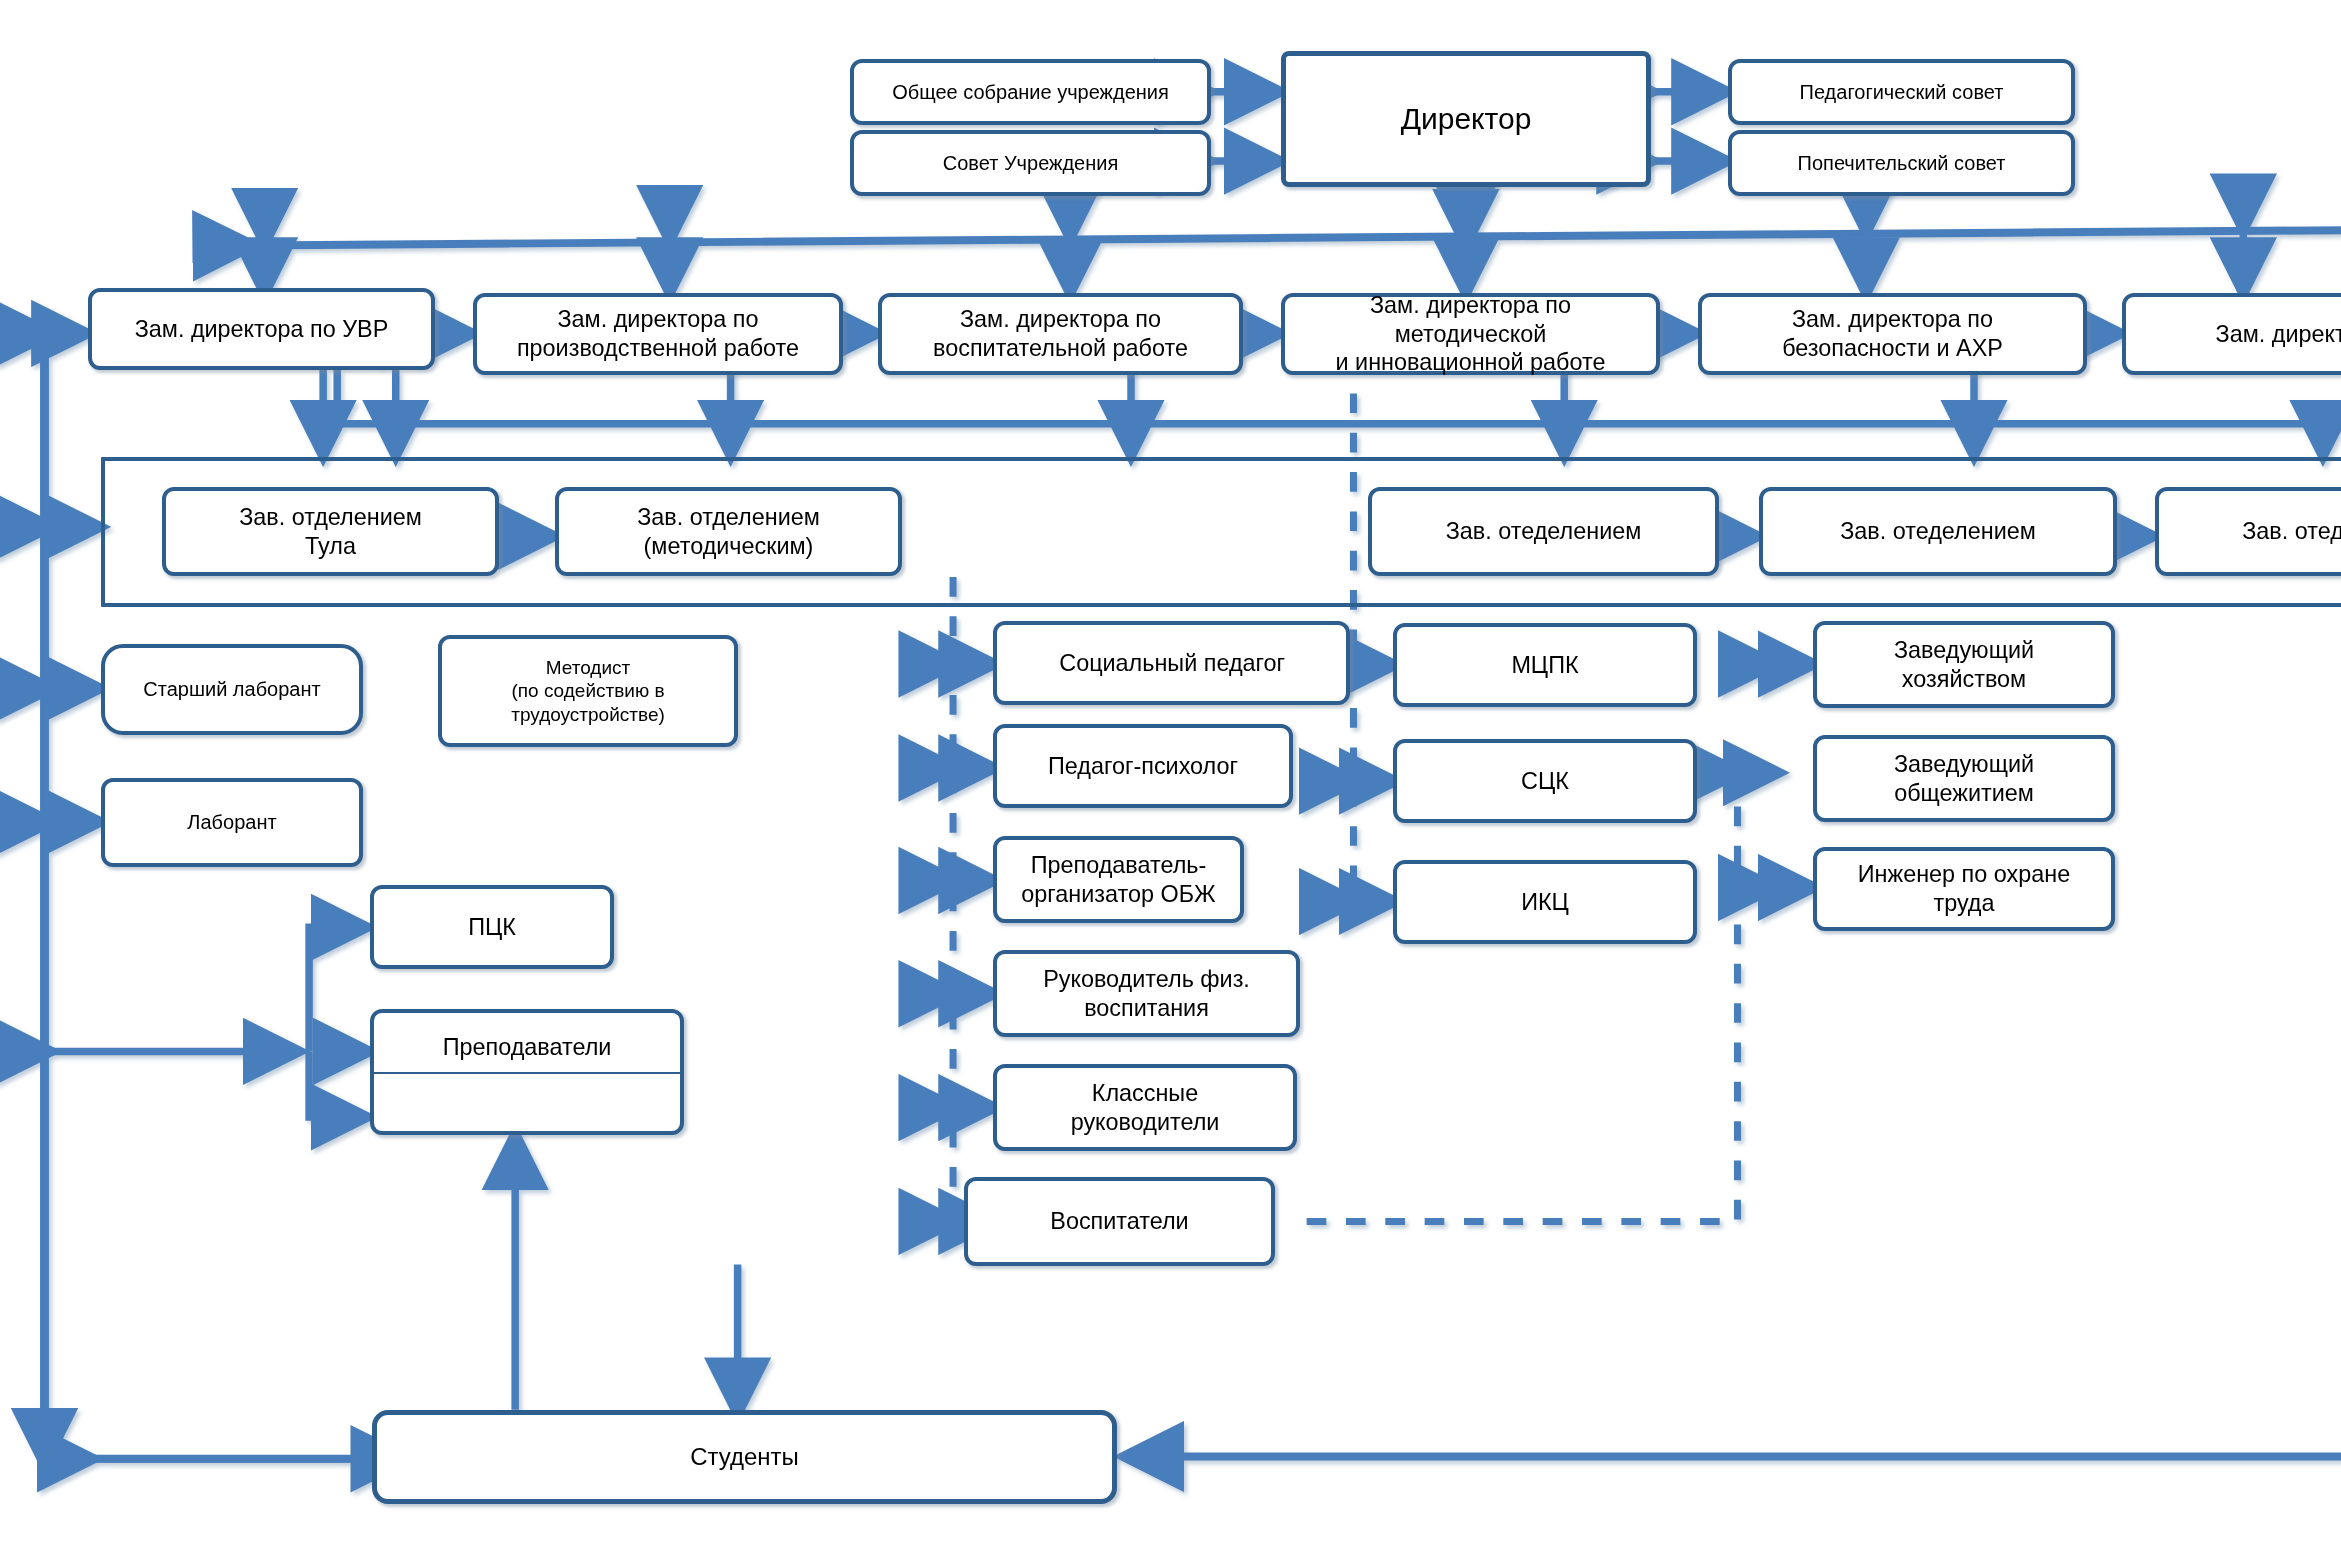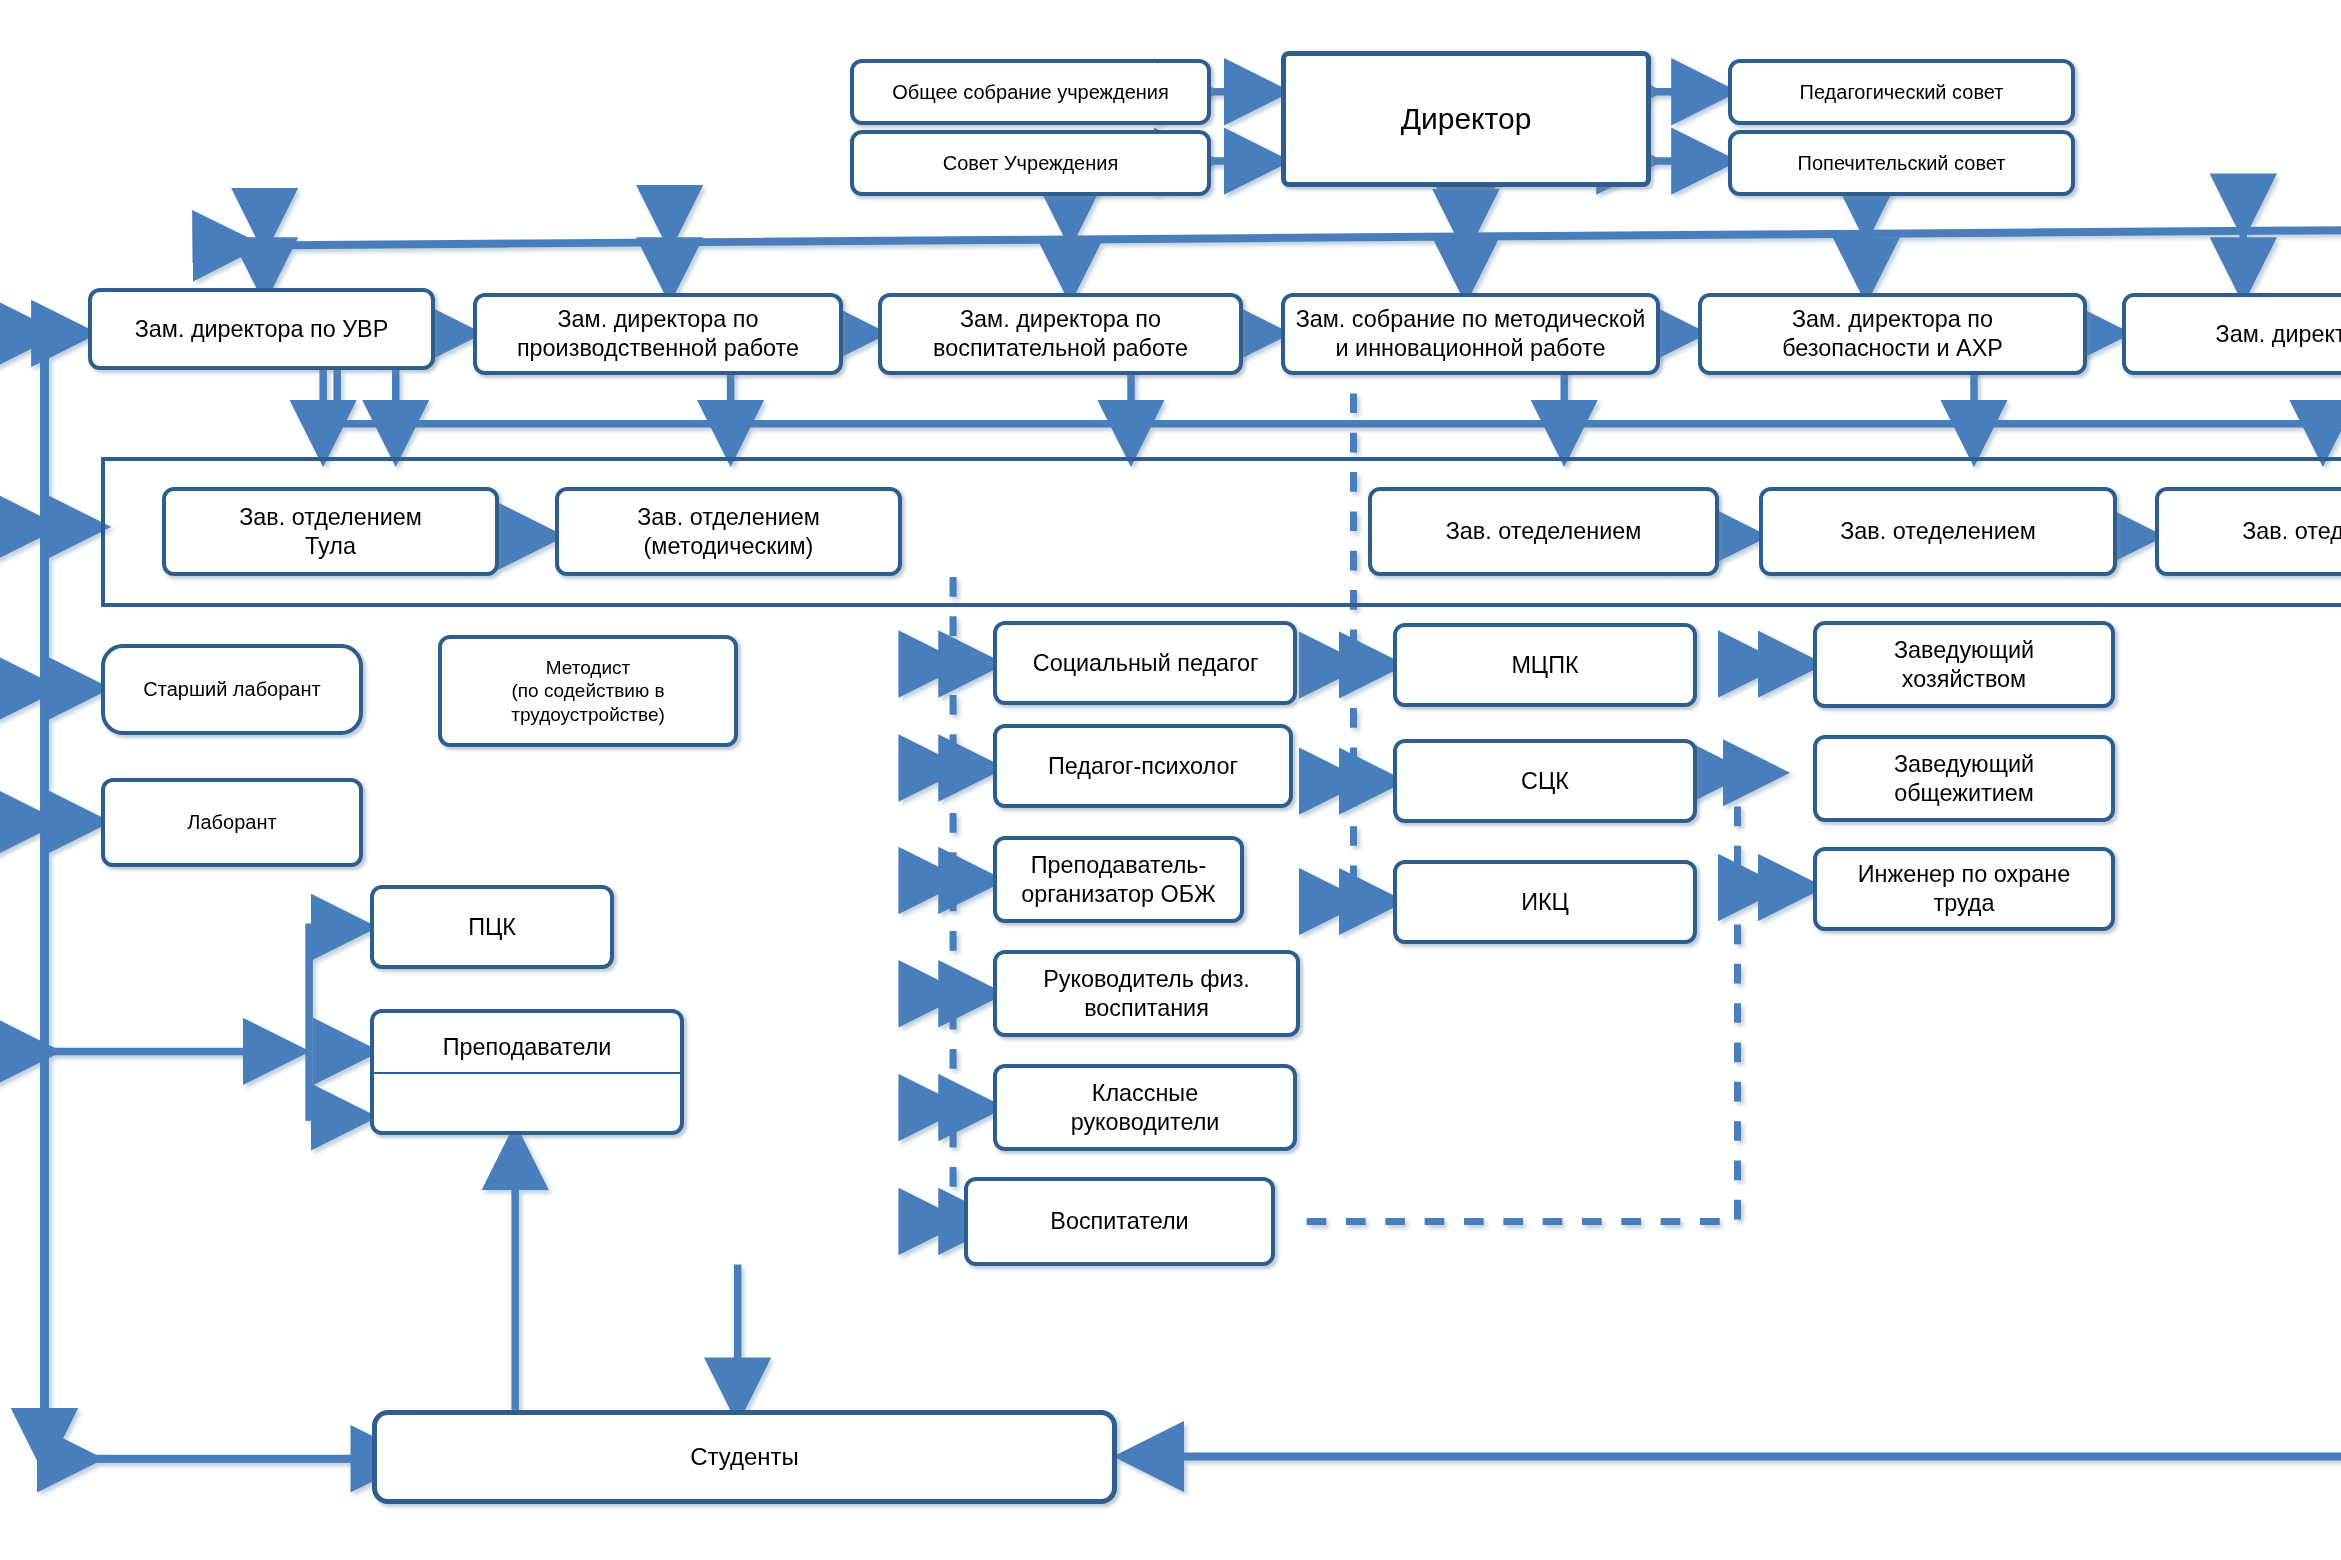--- a/index.html
+++ b/index.html
@@ -177,21 +177,21 @@
     <span style="white-space:pre-line;">Зам. директора по
 производственной работе</span>
   </div>
 
   <div class="node t38" style="left:878px;top:293px;width:365px;height:82px;">
     <span style="white-space:pre-line;">Зам. директора по
 воспитательной работе</span>
   </div>
 
   <div class="node t38" style="left:1281px;top:293px;width:379px;height:82px;">
-    <span style="white-space:pre-line;">Зам. собрание по методической
+    <span style="white-space:pre-line;">Зам. директора по методической
 и инновационной работе</span>
   </div>
 
   <div class="node t38" style="left:1698px;top:293px;width:389px;height:82px;">
     <span style="white-space:pre-line;">Зам. директора по
 безопасности и АХР</span>
   </div>
 
   <div class="node t38" style="left:2122px;top:293px;width:356px;height:82px;">
     <span>Зам. директора</span>
@@ -237,21 +237,21 @@
 
   <div class="node t38" style="left:370px;top:885px;width:244px;height:84px;">
     <span>ПЦК</span>
   </div>
 
   <div class="node t38" style="left:370px;top:1009px;width:314px;height:126px;align-items:flex-start;padding-top:19.7px;">
     <span>Преподаватели</span>
   </div>
   <div class="splitline" style="left:372px;top:1072px;width:309px;"></div>
 
-  <div class="node t38" style="left:993px;top:621px;width:304px;height:84px;padding-left:8px;">
+  <div class="node t38" style="left:993px;top:621px;width:357px;height:84px;padding-left:8px;">
     <span>Социальный педагог</span>
   </div>
 
   <div class="node t38" style="left:993px;top:724px;width:300px;height:84px;">
     <span>Педагог-психолог</span>
   </div>
 
   <div class="node t38" style="left:993px;top:836px;width:251px;height:87px;">
     <span style="white-space:pre-line;">Преподаватель-
 организатор ОБЖ</span>

